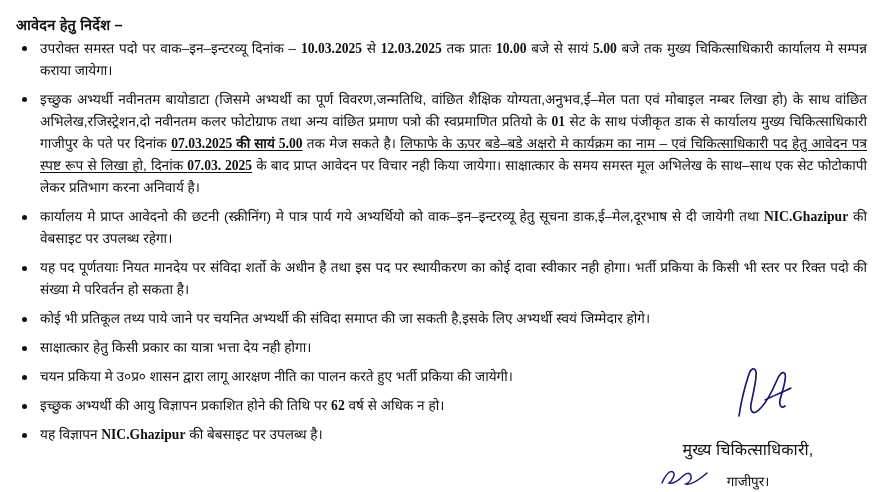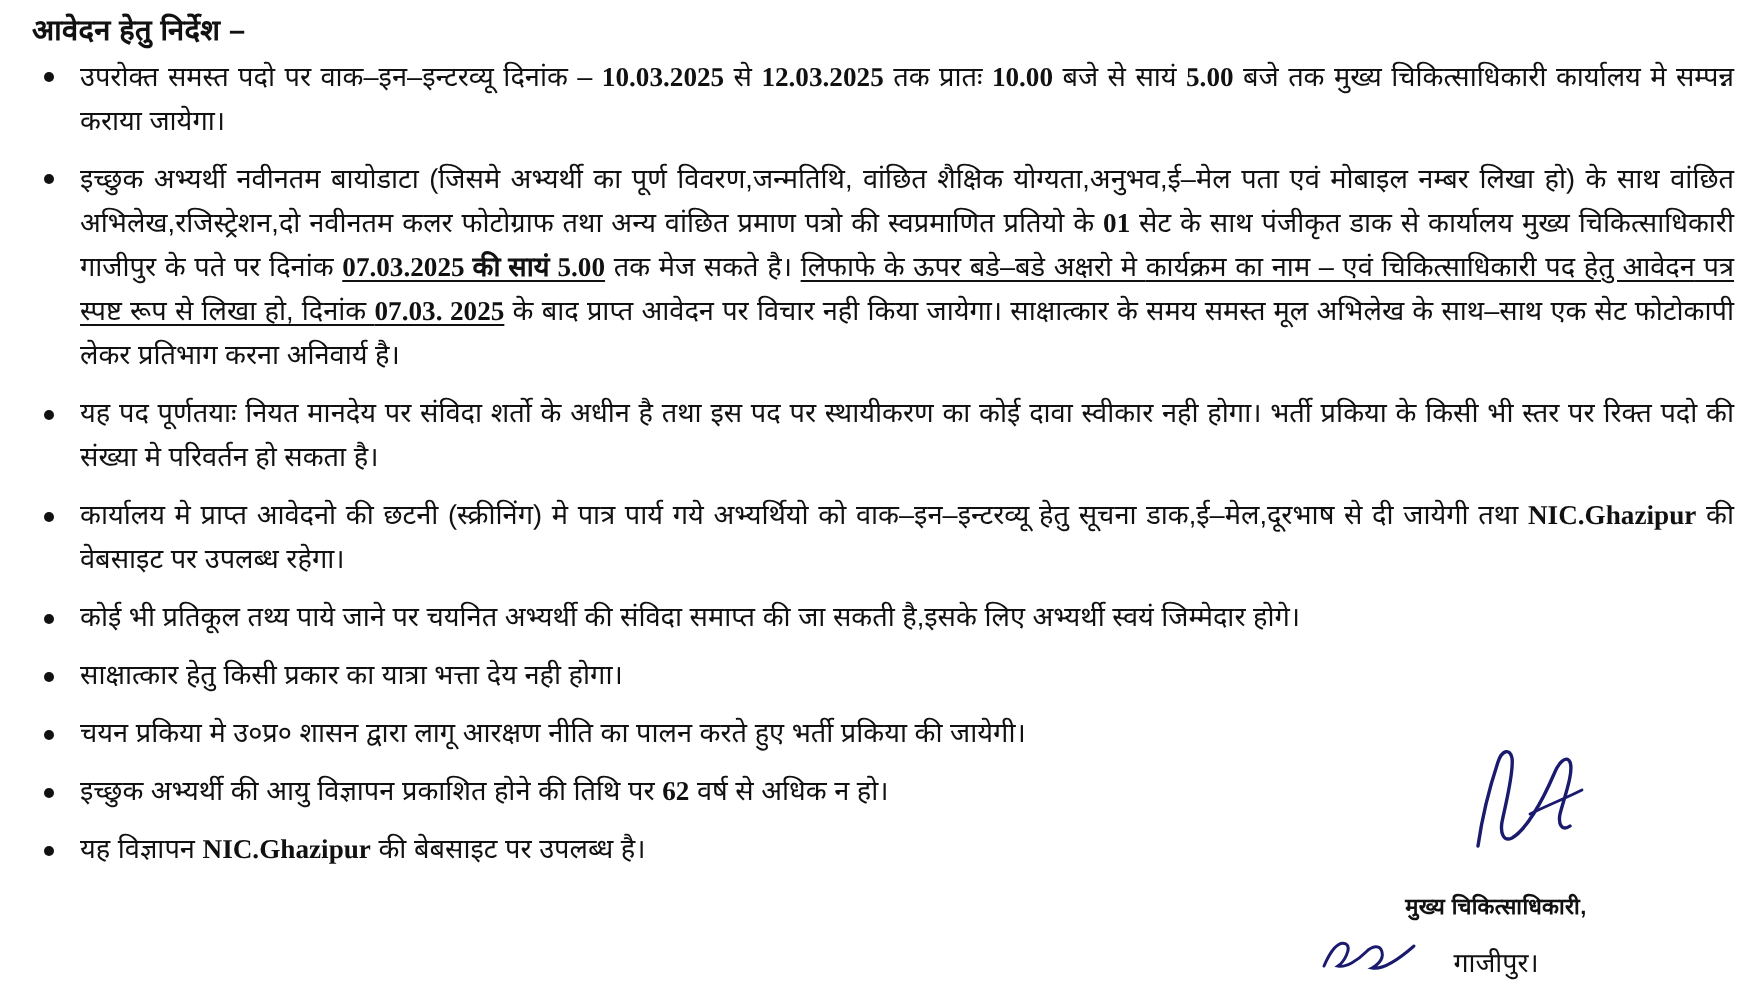--- a/index.html
+++ b/index.html
@@ -12,21 +12,21 @@
     height: 492px;
     font-family: "Liberation Sans", sans-serif;
     color: #111111;
     overflow: hidden;
   }
   .page {
     position: relative;
     width: 877px;
     height: 492px;
     box-sizing: border-box;
-    padding: 2px 10px 0 10px;
+    padding: 12px 10px 0 10px;
   }
   .heading {
     font-size: 14.5px;
     font-weight: 600;
     letter-spacing: 0.2px;
     margin: 2px 0 4px 6px;
   }
   ul.points {
     list-style: none;
     margin: 0;
@@ -75,22 +75,22 @@
   .sign-mark {
     height: 46px;
     position: relative;
   }
   .sign-mark svg {
     position: absolute;
     right: 58px;
     top: -6px;
   }
   .sign-line1 {
-    font-size: 11px;
-    font-weight: 700;
+    font-size: 16px;
+    font-weight: 400;
     letter-spacing: 0.2px;
     margin-top: 20px;
   }
   .sign-line2 {
     font-size: 13.4px;
     font-weight: 500;
     margin-top: 12px;
     position: relative;
   }
   .sign-scribble {
@@ -102,22 +102,22 @@
 </head>
 <body>
 
 <div class="page">
 
   <div class="heading">आवेदन हेतु निर्देश –</div>
 
   <ul class="points">
       <li class="big"><span class="bullet"></span><span><span>उपरोक्त समस्त पदो पर वाक–इन–इन्टरव्यू दिनांक – </span><span class="lat">10.03.2025</span><span> से </span><span class="lat">12.03.2025</span><span> तक प्रातः </span><span class="lat">10.00</span><span> बजे से सायं </span><span class="lat">5.00</span><span> बजे तक मुख्य चिकित्साधिकारी कार्यालय मे सम्पन्न कराया जायेगा।</span></span></li>
       <li><span class="bullet"></span><span><span>इच्छुक अभ्यर्थी नवीनतम बायोडाटा (जिसमे अभ्यर्थी का पूर्ण विवरण,जन्मतिथि, वांछित शैक्षिक योग्यता,अनुभव,ई–मेल पता एवं मोबाइल नम्बर लिखा हो) के साथ वांछित अभिलेख,रजिस्ट्रेशन,दो नवीनतम कलर फोटोग्राफ तथा अन्य वांछित प्रमाण पत्रो की स्वप्रमाणित प्रतियो के </span><span class="lat">01</span><span> सेट के साथ पंजीकृत डाक से कार्यालय मुख्य चिकित्साधिकारी गाजीपुर के पते पर दिनांक </span><span class="lat u">07.03.2025 की सायं 5.00</span><span> तक मेज सकते है। </span><span class="u">लिफाफे के ऊपर बडे–बडे अक्षरो मे </span><span class="it u">कार्यक्रम का नाम – एवं चिकित्साधिकारी पद हेतु आवेदन</span><span class="u"> पत्र स्पष्ट रूप से लिखा हो, दिनांक </span><span class="lat u">07.03. 2025</span><span> के बाद प्राप्त आवेदन पर विचार नही किया जायेगा। साक्षात्कार के समय समस्त मूल अभिलेख के साथ–साथ एक सेट फोटोकापी लेकर प्रतिभाग करना अनिवार्य है।</span></span></li>
+      <li><span class="bullet"></span><span><span>कार्यालय मे प्राप्त आवेदनो की छटनी (स्क्रीनिंग) मे पात्र पार्य गये अभ्यर्थियो को वाक–इन–इन्टरव्यू हेतु सूचना डाक,ई–मेल,दूरभाष से दी जायेगी तथा </span><span class="lat">NIC.Ghazipur</span><span> की वेबसाइट पर उपलब्ध रहेगा।</span></span></li>
       <li><span class="bullet"></span><span><span>यह पद पूर्णतयाः नियत मानदेय पर संविदा शर्तो के अधीन है तथा इस पद पर स्थायीकरण का कोई दावा स्वीकार नही होगा। भर्ती प्रकिया के किसी भी स्तर पर रिक्त पदो की संख्या मे परिवर्तन हो सकता है।</span></span></li>
-      <li><span class="bullet"></span><span><span>कार्यालय मे प्राप्त आवेदनो की छटनी (स्क्रीनिंग) मे पात्र पार्य गये अभ्यर्थियो को वाक–इन–इन्टरव्यू हेतु सूचना डाक,ई–मेल,दूरभाष से दी जायेगी तथा </span><span class="lat">NIC.Ghazipur</span><span> की वेबसाइट पर उपलब्ध रहेगा।</span></span></li>
       <li><span class="bullet"></span><span><span>कोई भी प्रतिकूल तथ्य पाये जाने पर चयनित अभ्यर्थी की संविदा समाप्त की जा सकती है,इसके लिए अभ्यर्थी स्वयं जिम्मेदार होगे।</span></span></li>
       <li><span class="bullet"></span><span><span>साक्षात्कार हेतु किसी प्रकार का यात्रा भत्ता देय नही होगा।</span></span></li>
       <li><span class="bullet"></span><span><span>चयन प्रकिया मे उ०प्र० शासन द्वारा लागू आरक्षण नीति का पालन करते हुए भर्ती प्रकिया की जायेगी।</span></span></li>
       <li><span class="bullet"></span><span><span>इच्छुक अभ्यर्थी की आयु विज्ञापन प्रकाशित होने की तिथि पर </span><span class="lat">62</span><span> वर्ष से अधिक न हो।</span></span></li>
       <li><span class="bullet"></span><span><span>यह विज्ञापन </span><span class="lat">NIC.Ghazipur</span><span> की बेबसाइट पर उपलब्ध है।</span></span></li>
     </ul>
 
   <div class="sign-block">
     <div class="sign-mark">
       <svg width="80" height="52" viewBox="0 0 80 52" fill="none" xmlns="http://www.w3.org/2000/svg">

